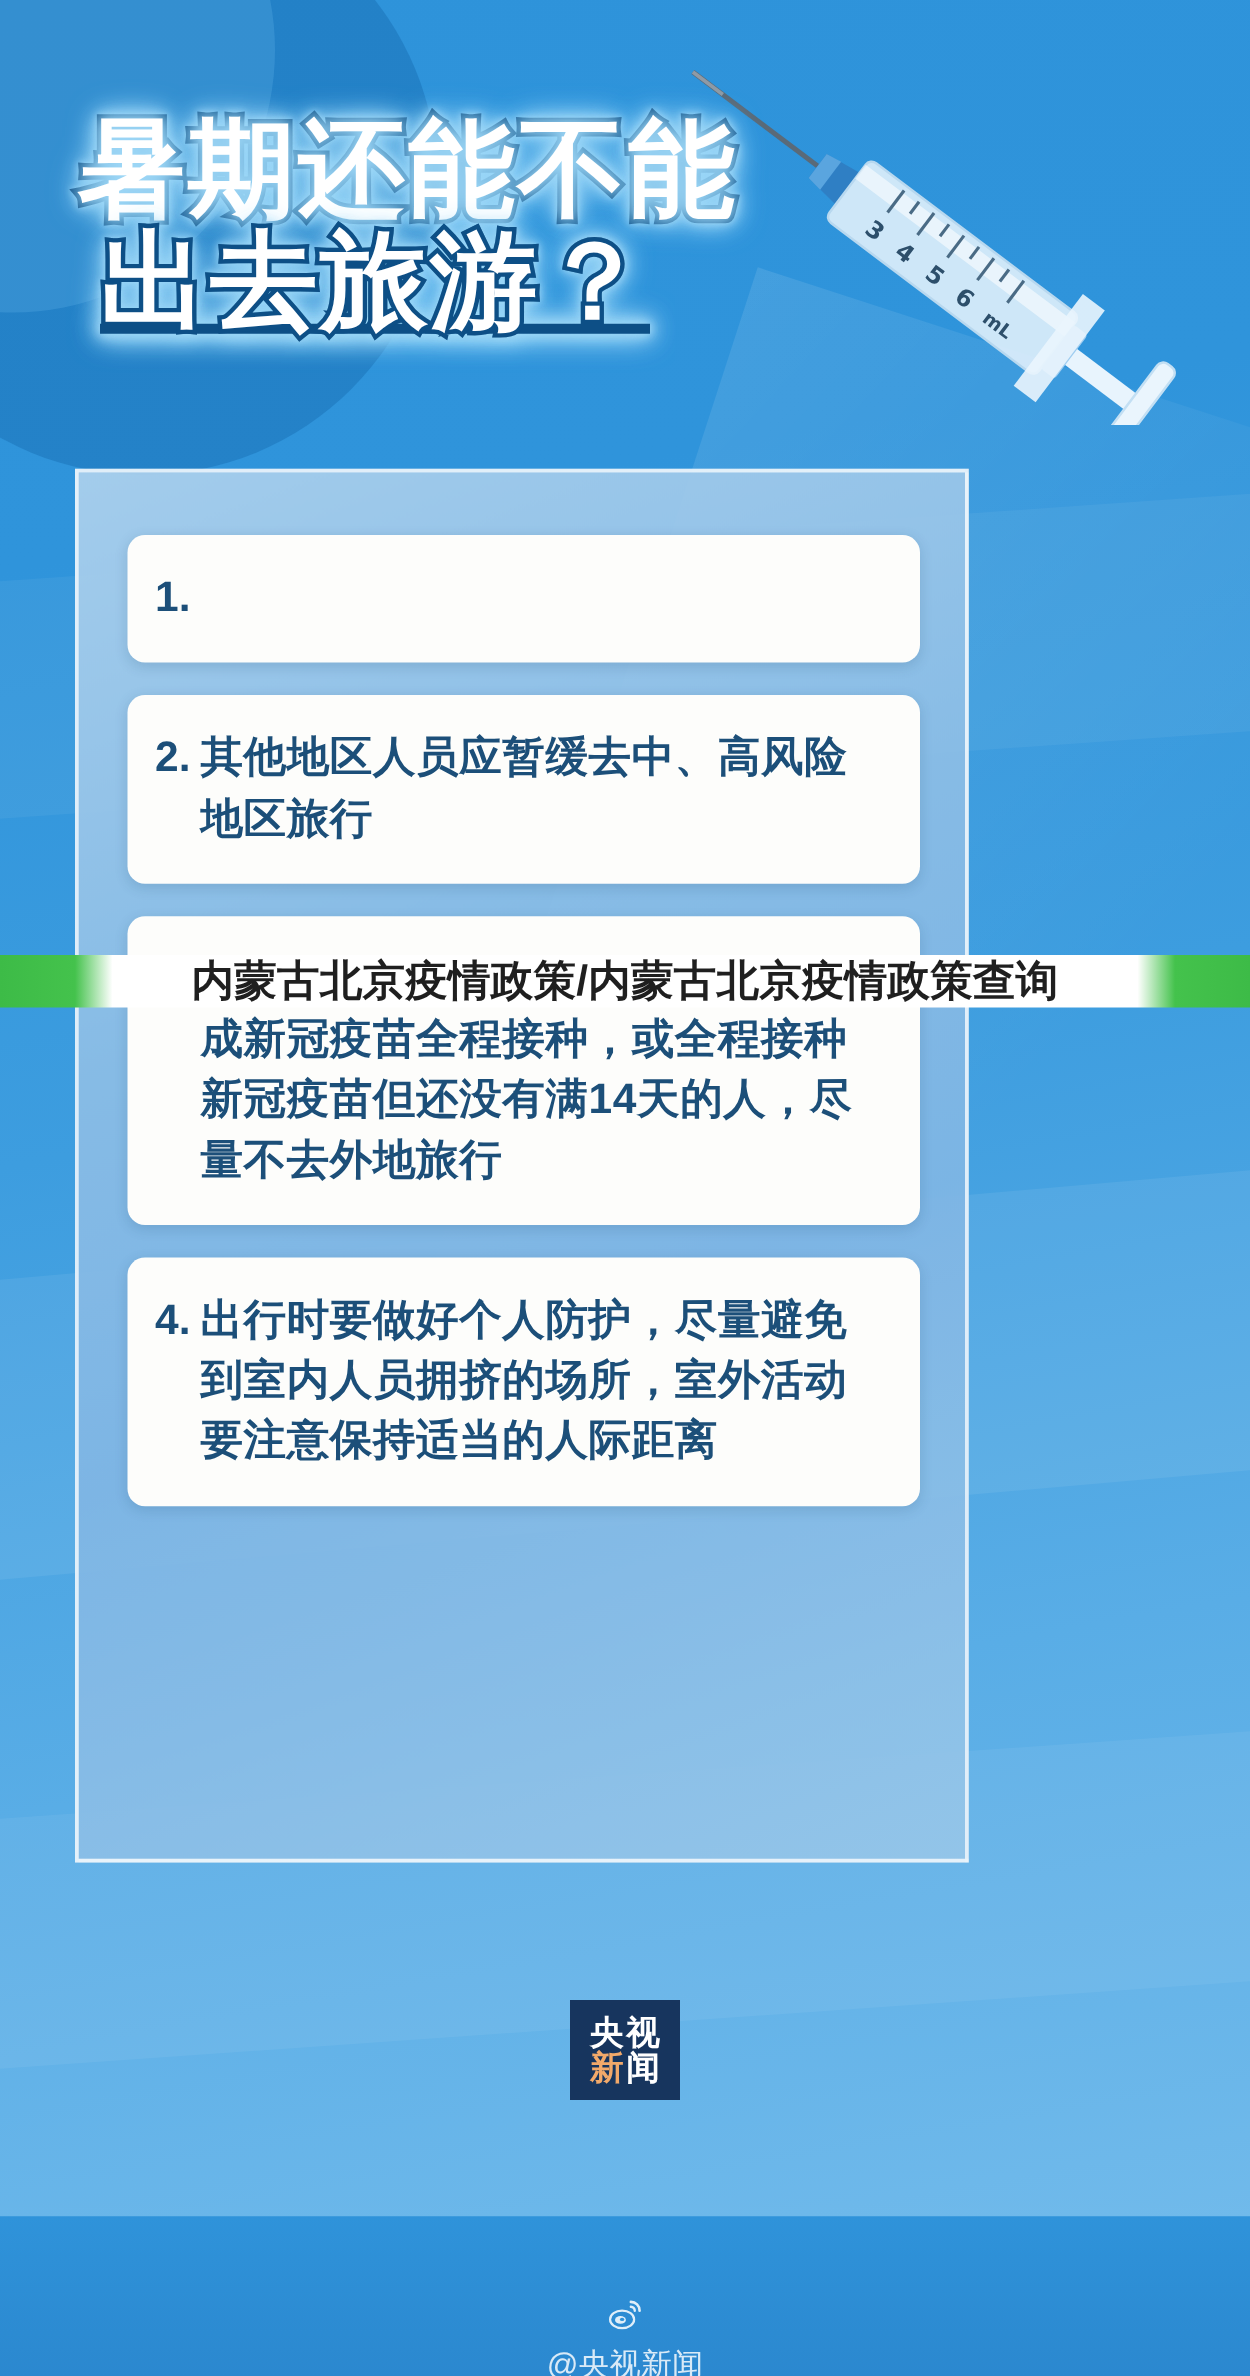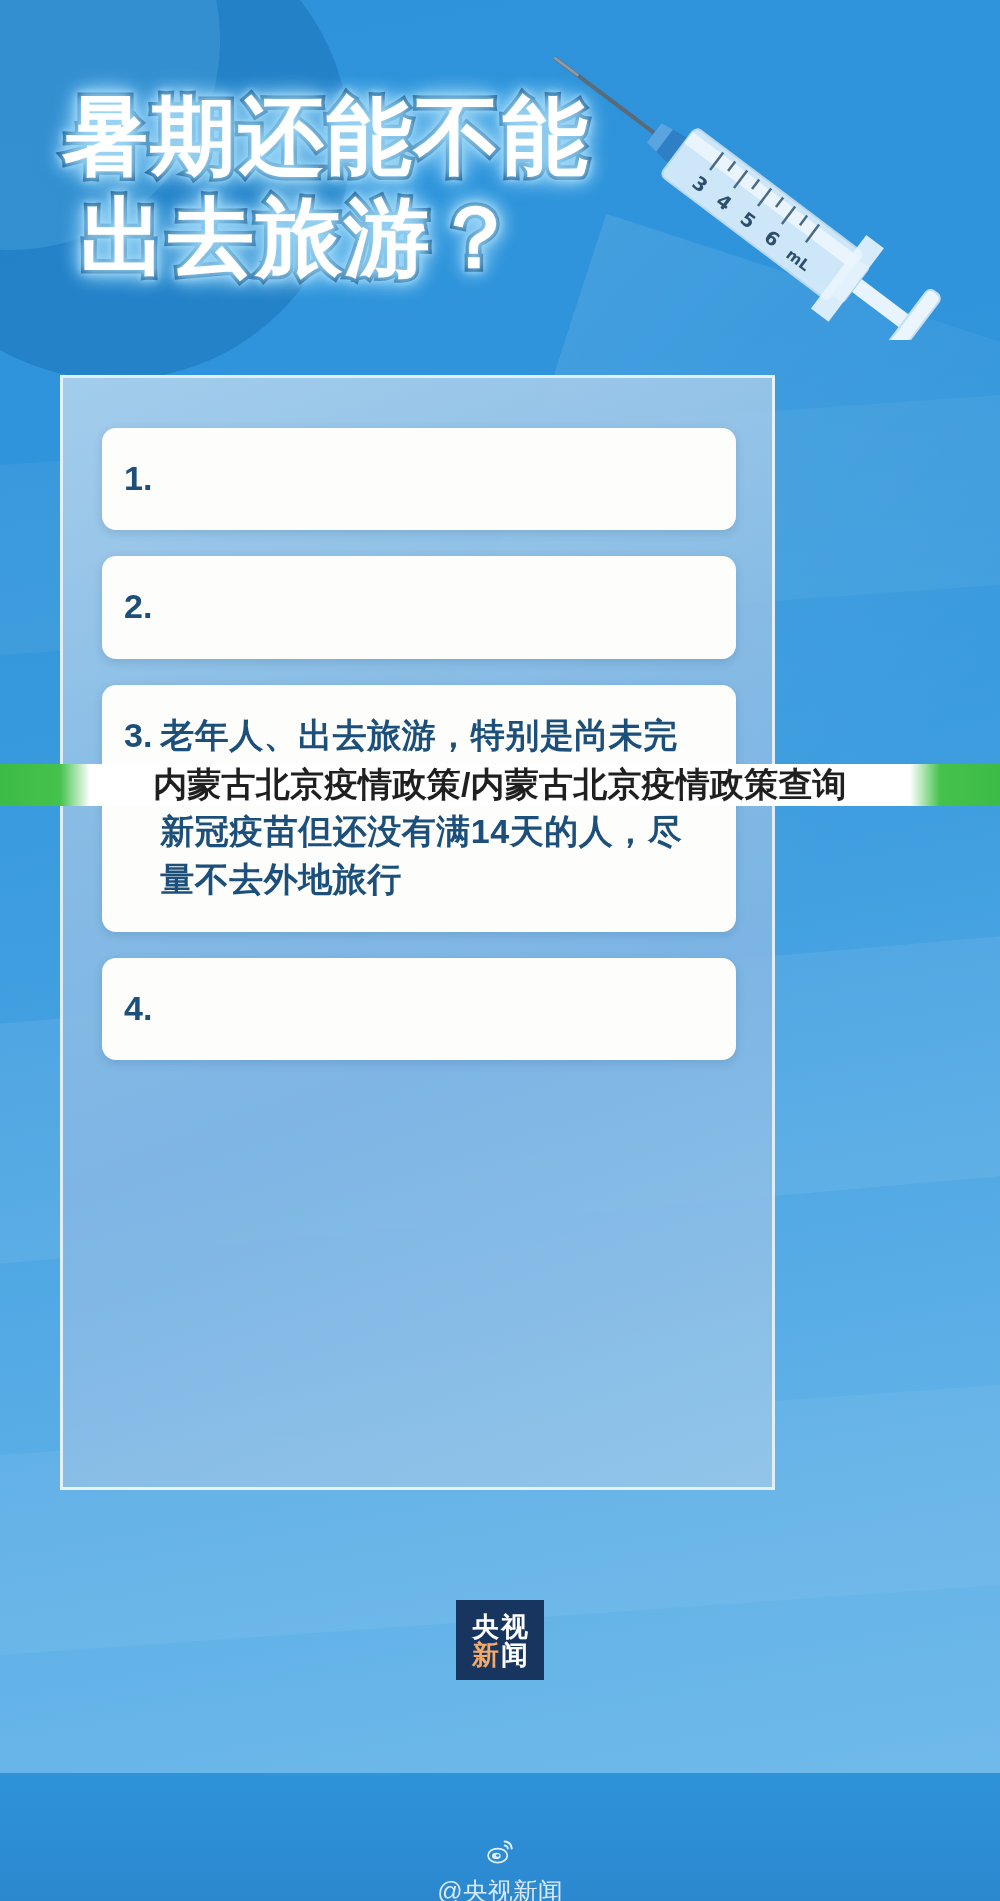--- a/index.html
+++ b/index.html
@@ -57,21 +57,21 @@
     letter-spacing:2px;
     white-space:nowrap;
     -webkit-text-stroke:7px #0d4f86;
     paint-order:stroke fill;
     text-shadow:
       0 0 10px #9fd8f7,
       0 0 18px #9fd8f7,
       0 0 26px #7fc9f2;
     filter:drop-shadow(0 0 3px rgba(160,215,247,.95));
   }
-  .hl-line.l2{ margin-top:12px; margin-left:18px; }
+  .hl-line.l2{ margin-top:0; margin-left:18px;text-decoration:underline; }
 
   
   .panel{
     position:absolute;
     left:60px; top:375px;
     width:715px; height:1115px;
     background:linear-gradient(160deg,
         rgba(173,209,237,.92) 0%,
         rgba(141,190,230,.92) 35%,
         rgba(128,182,228,.92) 60%,
@@ -233,29 +233,31 @@
   <div class="panel"></div>
 
   <div class="cards">
 
     <div class="card">
       <span class="card-num">1.</span>
     </div>
 
     <div class="card">
       <span class="card-num">2.</span>
+      <span class="card-text">其他地区人员应暂缓去中、高风险地区旅行</span>
     </div>
 
     <div class="card">
       <span class="card-num">3.</span>
       <span class="card-text">老年人、出去旅游，特别是尚未完成新冠疫苗全程接种，或全程接种新冠疫苗但还没有满14天的人，尽量不去外地旅行</span>
     </div>
 
     <div class="card">
       <span class="card-num">4.</span>
+      <span class="card-text">出行时要做好个人防护，尽量避免到室内人员拥挤的场所，室外活动要注意保持适当的人际距离</span>
     </div>
 
   </div>
 
   <div class="cctv-logo">
     <div class="cctv-row">
       <span class="cc">央</span>
       <span class="cc">视</span>
     </div>
     <div class="cctv-row">

